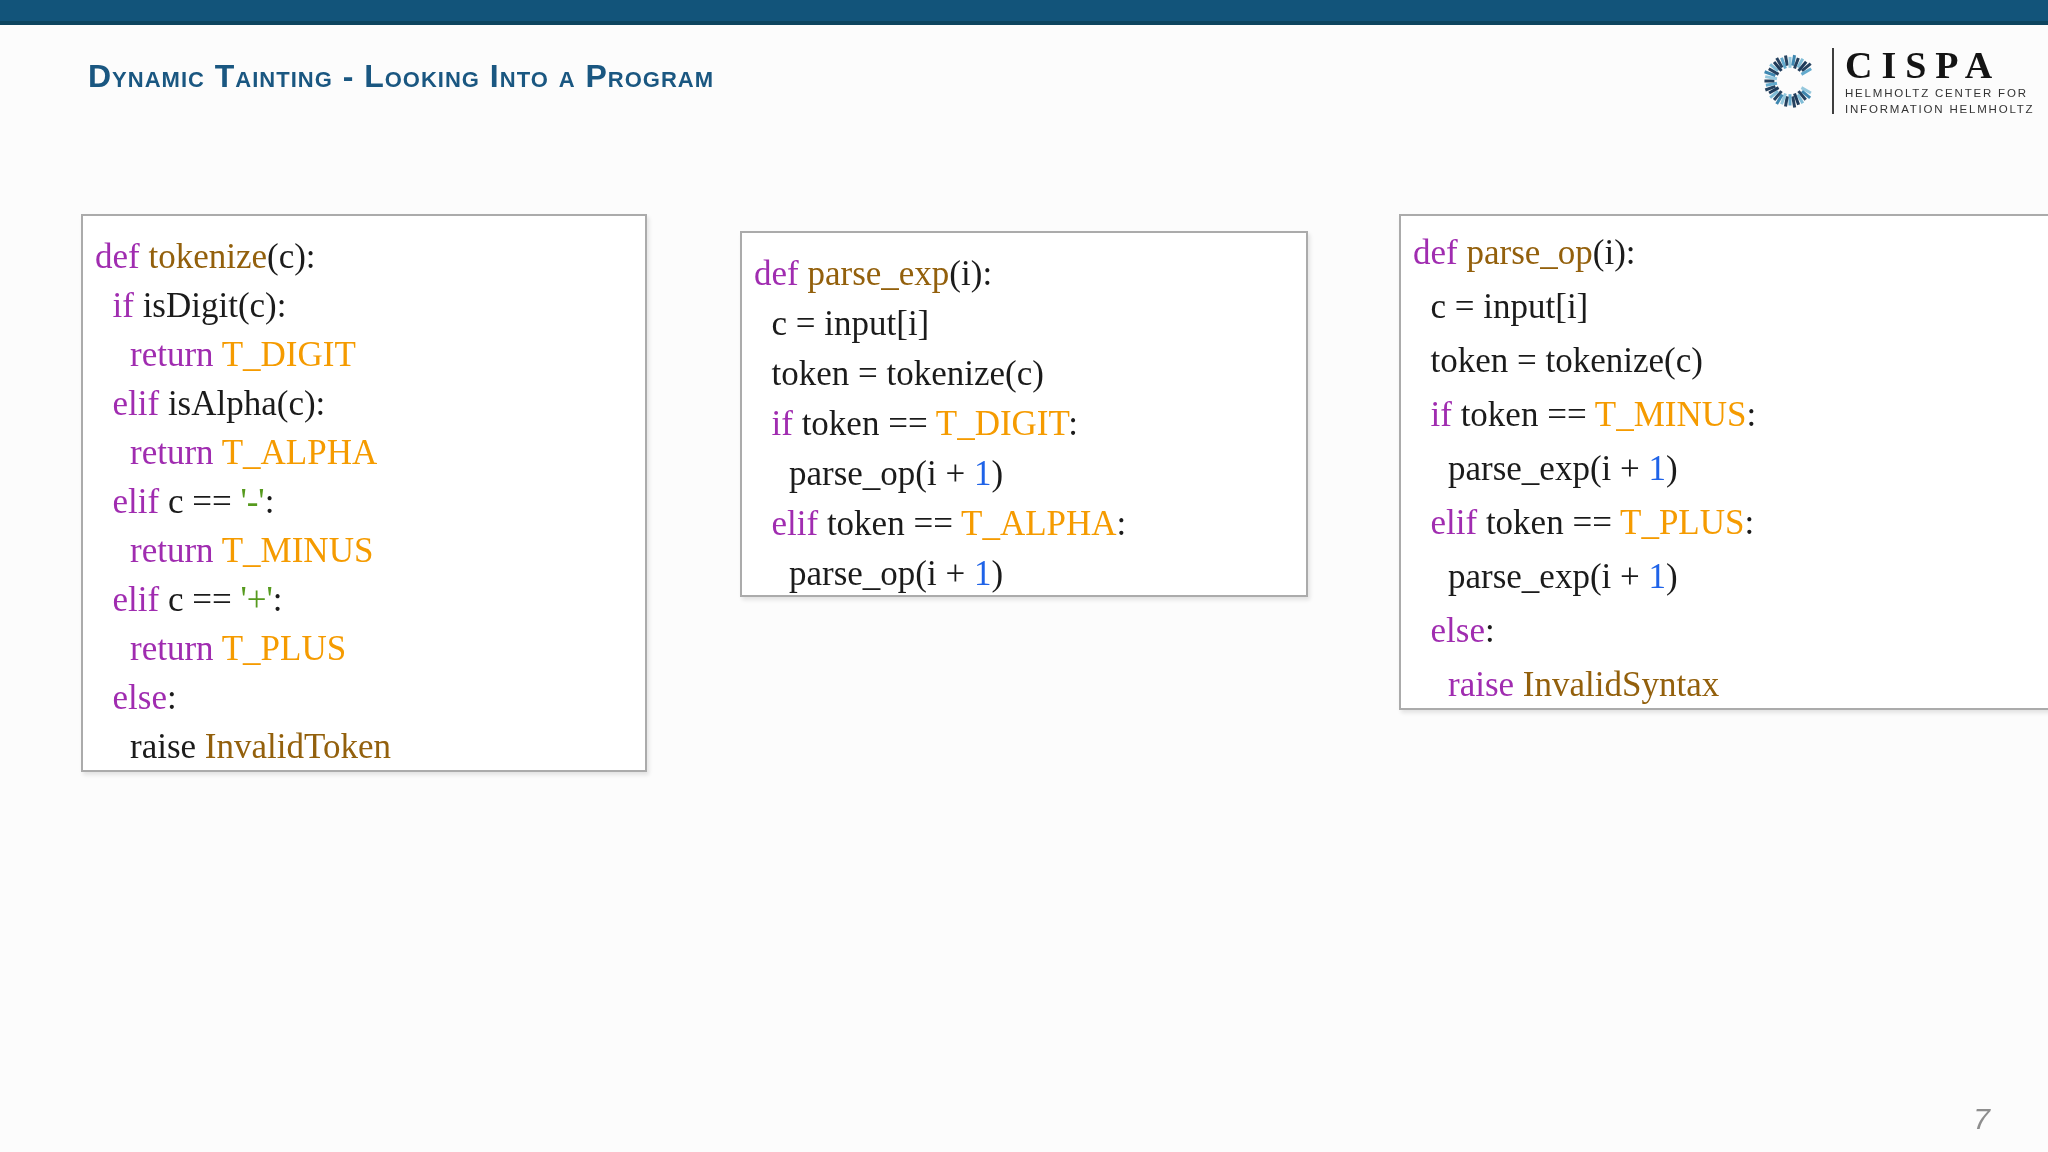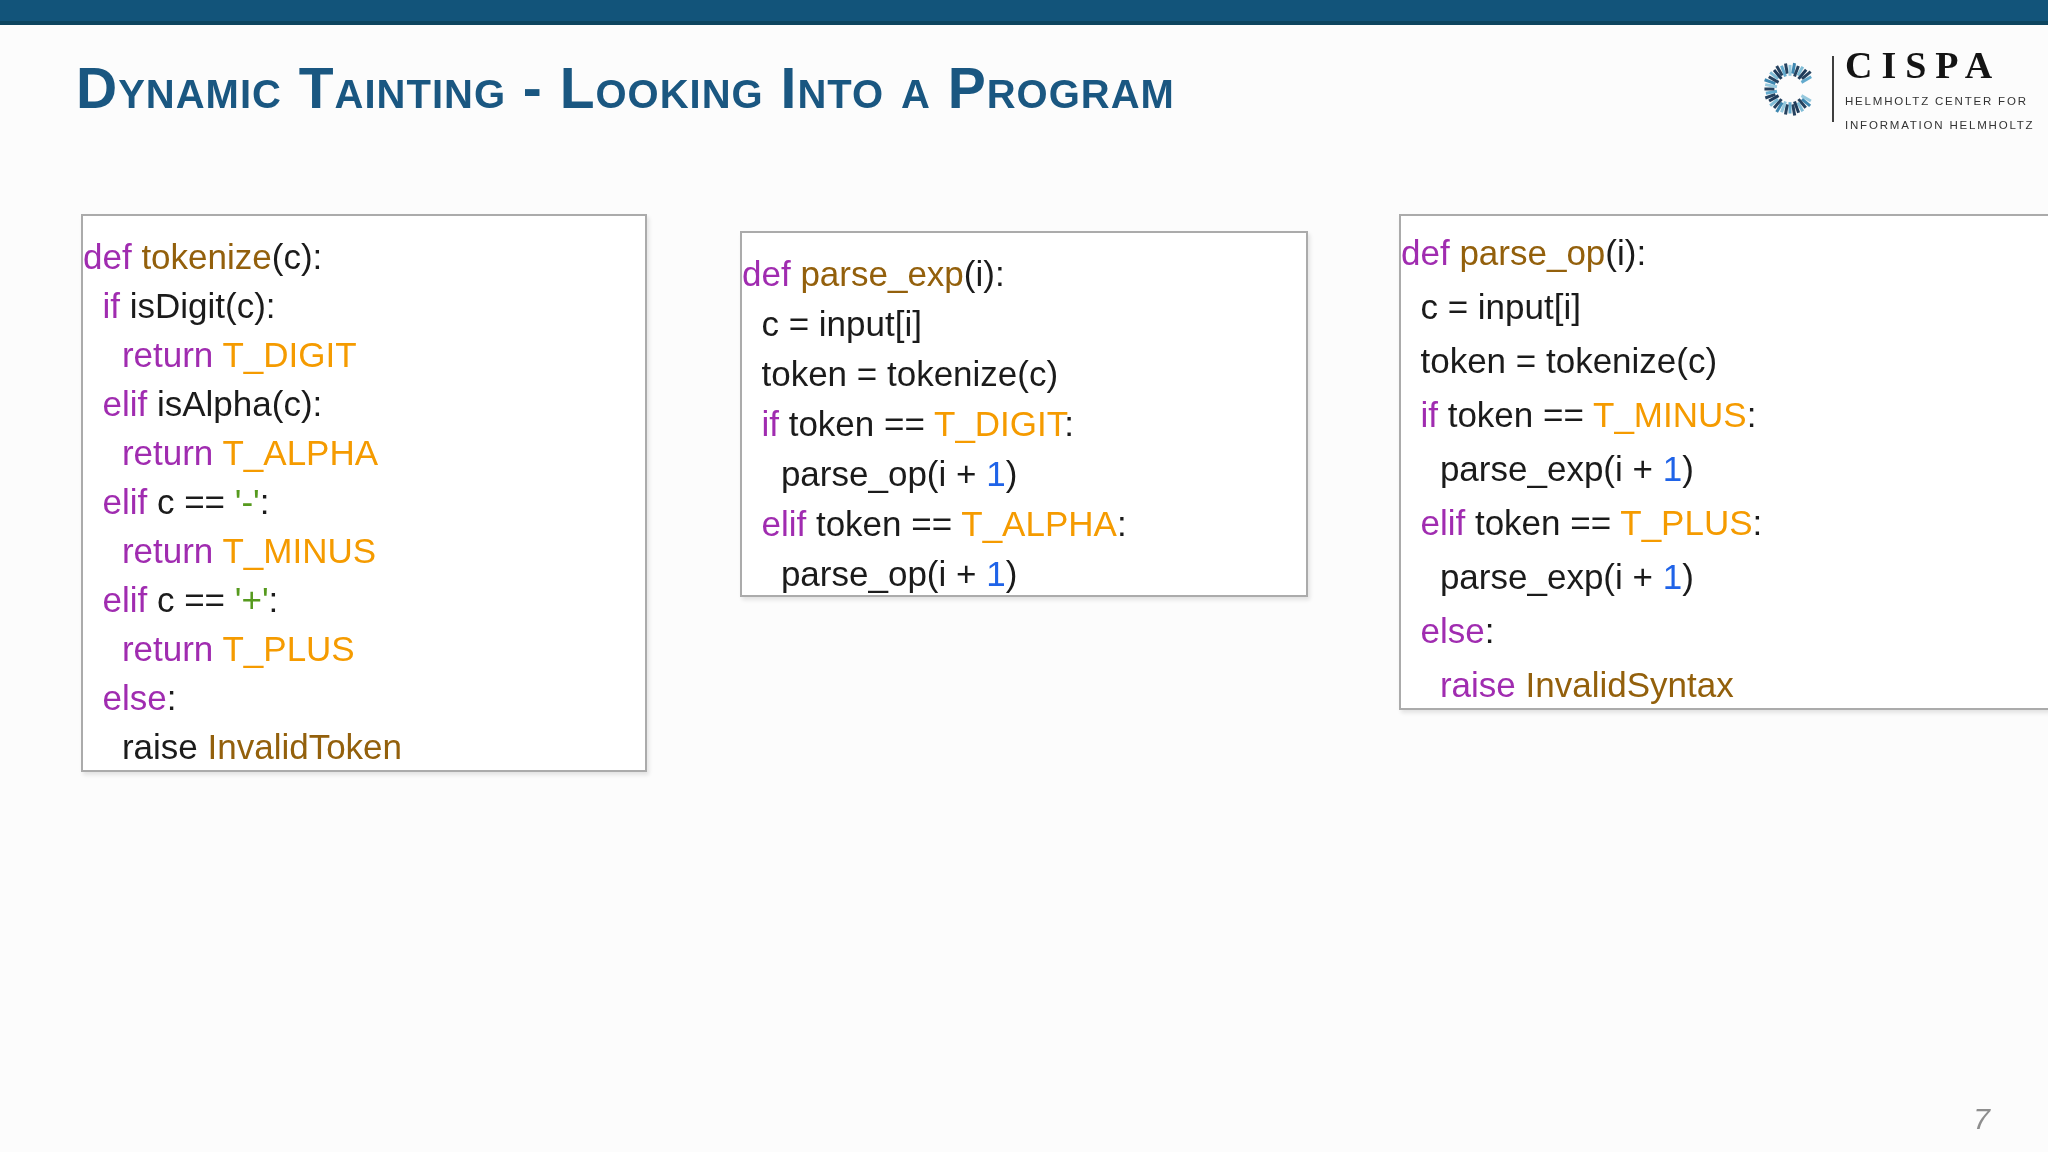--- a/index.html
+++ b/index.html
@@ -11,53 +11,53 @@
     overflow:hidden;
   }
 
   .topbar {
     position:absolute; top:0; left:0; width:2048px; height:25px;
     background:var(--top_bar,#12547A);
     border-bottom:4px solid var(--top_bar_edge,#0D455F);
   }
 
   .slide-title {
-    position:absolute; left:76px; top:60px;
-    font-size:57px; line-height:1;
+    position:absolute; left:88px; top:60px;
+    font-size:32px; line-height:1;
     font-variant:small-caps;
     letter-spacing:1px;
     color:var(--title,#1A5781);
     white-space:nowrap;
   }
 
   
   .logo { position:absolute; left:1760px; top:46px; display:flex; align-items:center; }
   .logo-icon { width:60px; height:66px; flex:0 0 auto; }
   .logo-divider { width:2px; height:66px; background:#3F3F3F; margin-left:12px; }
   .logo-text { margin-left:11px; }
   .logo-wordmark {
     font-size:38px; font-weight:700; letter-spacing:9px; line-height:38px;
     color:#141414; white-space:nowrap;font-family:Liberation Serif, serif;
   }
   .logo-subtitle {
     font-size:11.5px; line-height:12.5px; letter-spacing:1.8px;
-    color:#333; white-space:nowrap; margin-top:11px;
+    color:#333; white-space:nowrap; margin-top:3px;
   }
 
   
   .code-box {
     position:absolute;
     background:#FFFFFF;
     border:2px solid #ABABAB;
     box-shadow:2px 3px 4px rgba(0,0,0,0.10);
-    font-family:Liberation Sans, sans-serif;
+    font-family:Liberation Serif, serif;
     font-size:35px;
     color:var(--code_text,#1B1B1B);
     white-space:pre;
-    padding:16px 14px 0 0;
+    padding:16px 14px 0 12px;
     overflow:hidden;
   }
   .box-tokenize  { left:81px;   top:214px; width:566px; height:558px; line-height:49px; }
   .box-parse-exp { left:740px;  top:214px; width:568px; height:366px; line-height:50px;margin-top:17px; }
   .box-parse-op  { left:1399px; top:214px; width:655px; height:496px; line-height:54px; padding-top:10px; }
 
   .tok-kw    { color:var(--keyword,#A02CB0); }
   .tok-fn    { color:var(--function_name,#93600C); }
   .tok-const { color:var(--constant,#F59B00); }
   .tok-num   { color:var(--number,#1F63E8); }

